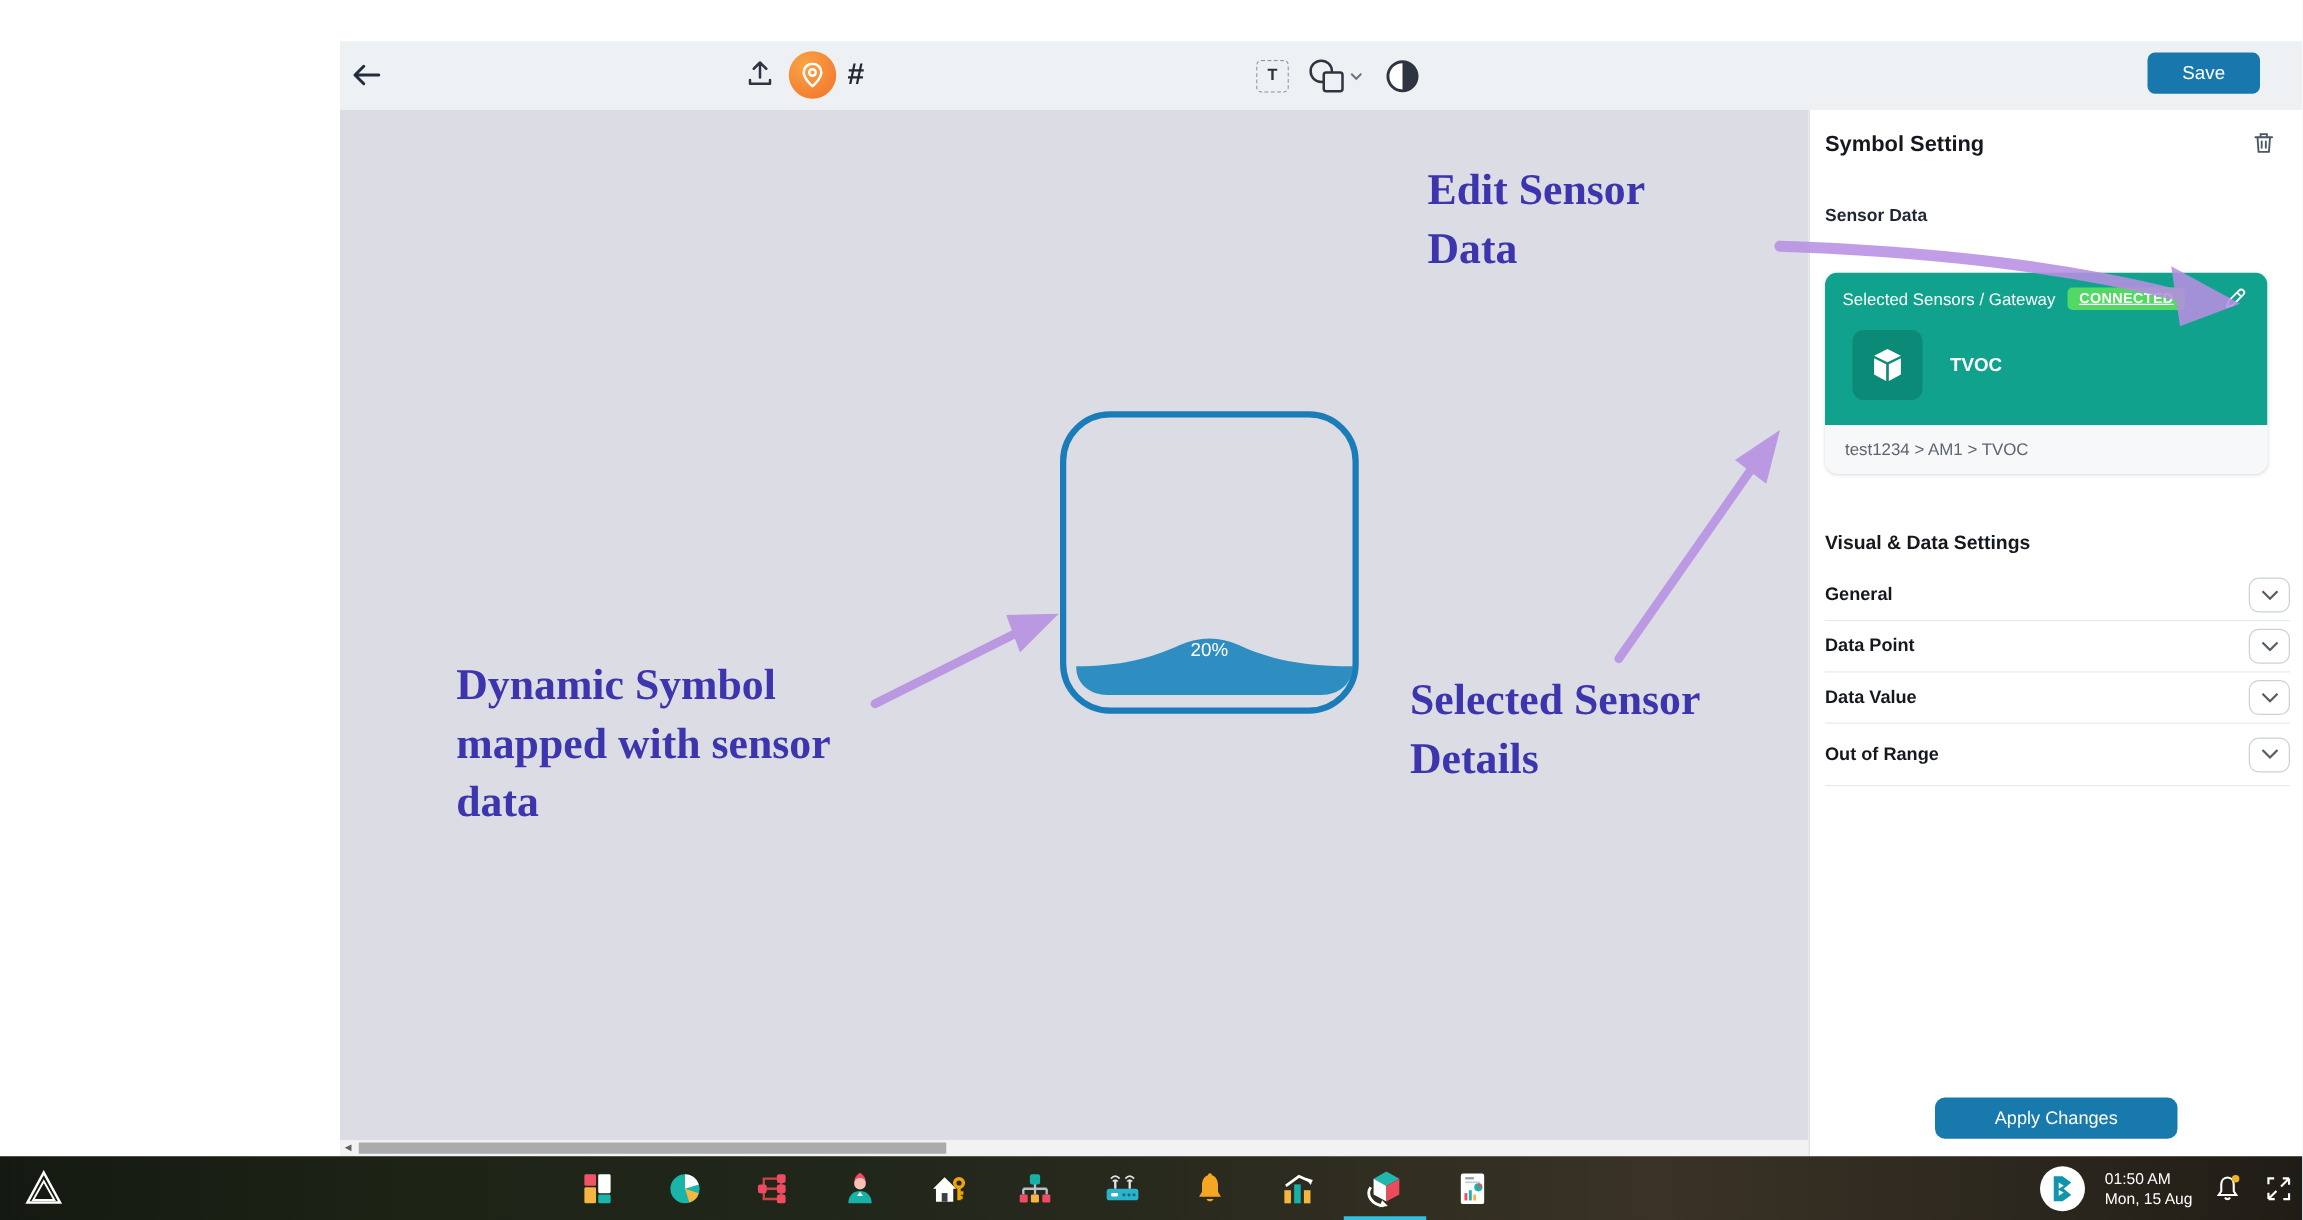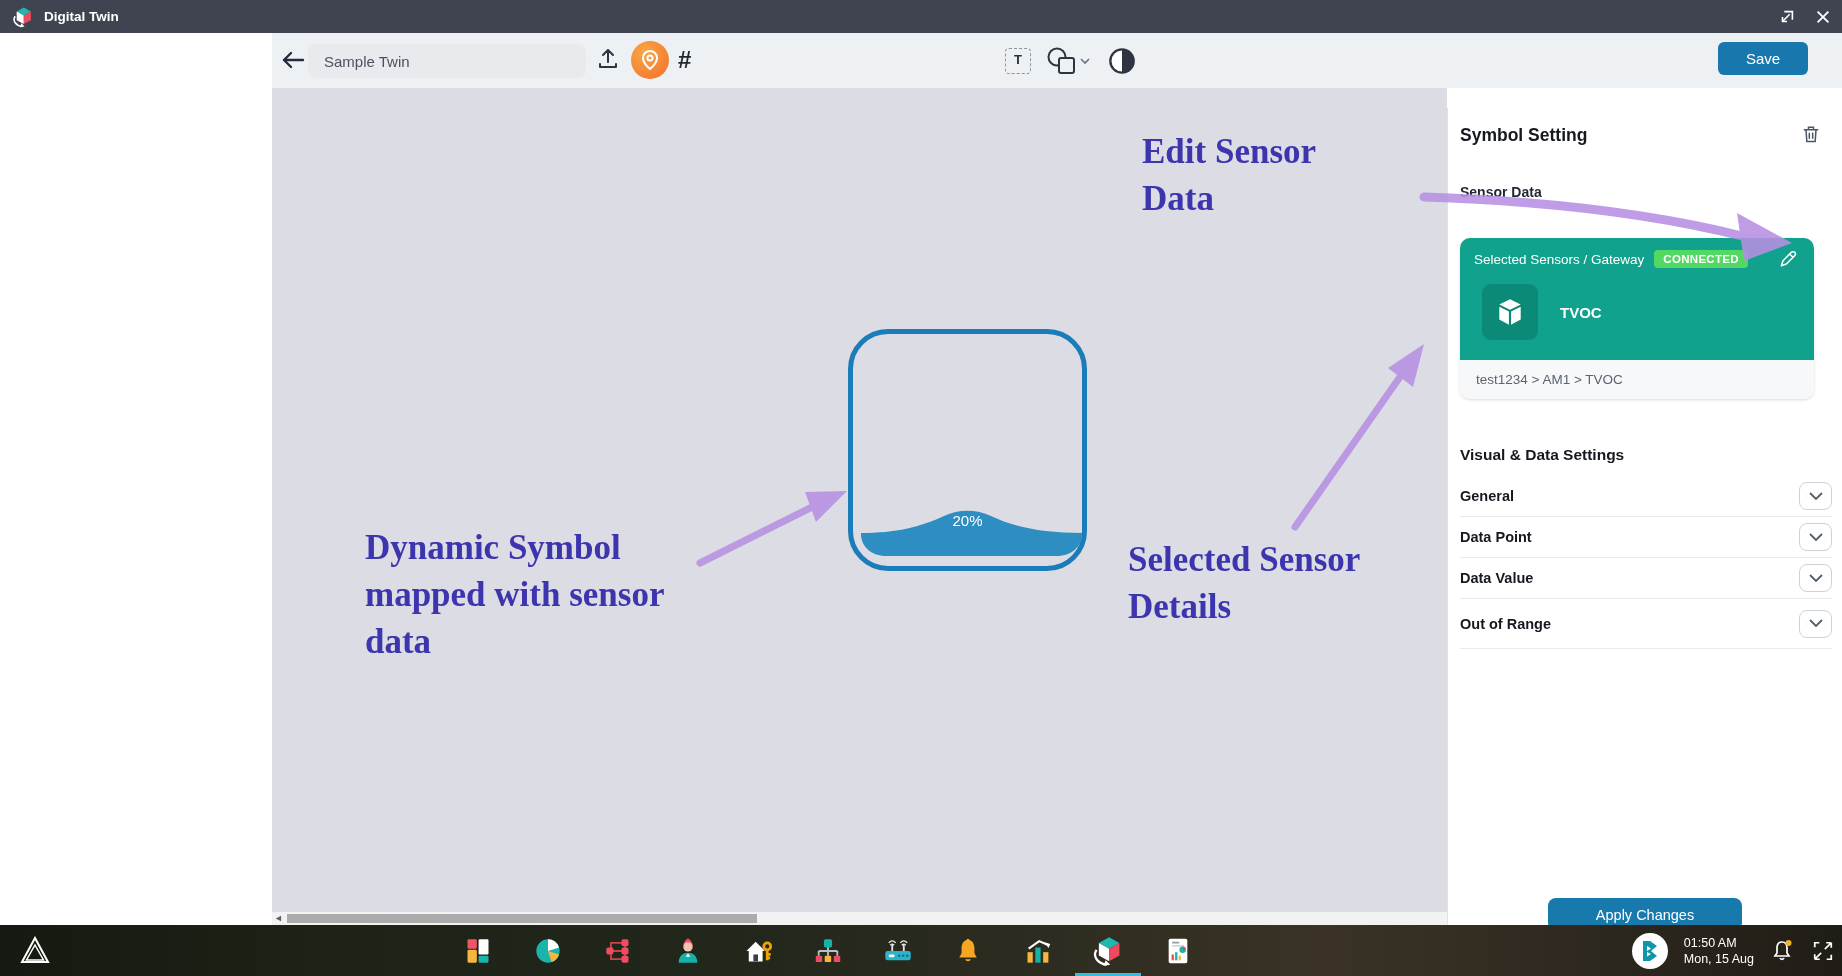--- a/index.html
+++ b/index.html
@@ -46,29 +46,29 @@
 
   .tank { position:absolute; left:576px; top:197px; width:239px; height:242px; border:5px solid #1a7cb8; border-radius:40px;margin-top:44px; }
   .tank-water { position:absolute; left:5px; right:5px; bottom:5px; height:62px; }
   .tank-level { position:absolute; left:0; right:0; top:178px; text-align:center; color:#fff; font-size:15px; }
 
   .hscrollbar { position:absolute; left:0; bottom:0; width:1175px; height:13px; background:#f2f2f2; }
   .hscroll-arrow { position:absolute; left:2px; top:1px; font-size:9px; color:#606060; }
   .hscroll-thumb { position:absolute; left:15px; top:2px; width:470px; height:9px; background:#ababab; }
 
   
-  .panel { position:absolute; left:1447px; top:88px; width:395px; height:837px; background:#fff; border-left:1px solid #dfe3e7;margin-top:20px; }
+  .panel { position:absolute; left:1447px; top:88px; width:395px; height:837px; background:#fff; border-left:1px solid #dfe3e7; }
   .panel-title { position:absolute; left:12px; top:17px; font-size:17.5px; font-weight:bold; color:#15191f; }
   .trash-btn { position:absolute; right:20px; top:16px; width:22px; height:22px; background:none; border:none; cursor:pointer; }
   .sensor-data-label { position:absolute; left:12px; top:76px; font-size:14px; font-weight:600; color:#1f2733; }
   .sensor-card { position:absolute; left:12px; top:130px; width:354px; border-radius:10px; overflow:hidden; box-shadow:0 1px 3px rgba(0,0,0,.15); }
   .sensor-card-main { background:#10a28d; height:122px; position:relative; }
   .sensor-card-header { display:flex; align-items:center; padding:12px 14px 0 14px; }
   .sensor-card-header .hdr-label { color:#fff; font-size:13.5px; }
-  .status-badge { margin-left:10px; background:#53d963; color:#fff; font-size:11.5px; font-weight:bold; border-radius:4px; padding:3px 9px; letter-spacing:.3px; }
+  .status-badge { margin-left:10px; background:#53d963; color:#fff; font-size:11.5px; font-weight:bold; border-radius:4px; padding:3px 9px; letter-spacing:.3px;text-decoration:underline; }
   .edit-pencil { position:absolute; right:14px; top:10px; width:24px; height:24px; background:none; border:none; cursor:pointer; }
   .sensor-tile { position:absolute; left:22px; top:46px; width:56px; height:56px; background:#0c8a78; border-radius:9px; display:flex; align-items:center; justify-content:center; }
   .sensor-name { position:absolute; left:100px; top:66px; color:#fff; font-size:15px; font-weight:bold; }
   .sensor-card-footer { background:#f7f8f9; padding:12px 16px; font-size:13.5px; color:#5b6470; }
   .settings-title { position:absolute; left:12px; top:338px; font-size:15.5px; font-weight:bold; color:#15191f; }
   .acc-rows { position:absolute; left:12px; top:368px; width:372px; }
   .acc-row { height:41px; display:flex; align-items:center; justify-content:space-between; border-bottom:1px solid #e7eaee; }
   .acc-label { font-size:14.5px; font-weight:bold; color:#15191f; }
   .acc-chevron { width:33px; height:28px; border:1px solid #ccd2d8; border-radius:8px; background:#fff; cursor:pointer; display:flex; align-items:center; justify-content:center; }
   .apply-btn { position:absolute; left:100px; top:790px; width:194px; height:33px; background:#1879ad; color:#fff; border:none; border-radius:8px; font-size:14.5px; cursor:pointer; font-family:inherit; }
@@ -87,49 +87,28 @@
   .tray-logo { width:36px; height:36px; background:#fff; border-radius:50%; display:flex; align-items:center; justify-content:center; }
   .tray-clock { color:#fff; font-size:12.5px; line-height:16px; }
   .tray-bell { position:relative; width:26px; height:26px; cursor:pointer; }
   .tray-expand { width:22px; height:22px; cursor:pointer; }
 </style>
 </head>
 <body>
 
 <div id="app">
 
-  <div class="titlebar">
-    <svg class="titlebar-logo" viewBox="0 0 28 28">
-      <polygon points="15,2 24,7 15,12 6,7" fill="#20b8ac"></polygon>
-      <polygon points="6,7 15,12 15,23 6,18" fill="#ffffff"></polygon>
-      <polygon points="24,7 15,12 15,23 24,18" fill="#ee4a5e"></polygon>
-      <path d="M4,13 A12,9 0 0 0 13,26" fill="none" stroke="#fff" stroke-width="2"></path>
-      <polygon points="10,27 16,26 12,22" fill="#fff"></polygon>
-    </svg>
-    <span class="titlebar-title">Digital Twin</span>
-    <div class="titlebar-right">
-      <svg class="tb-icon" viewBox="0 0 20 20">
-        <path d="M7,4 H16 V13" fill="none" stroke="#fff" stroke-width="1.8"></path>
-        <path d="M13,7 L5,15" stroke="#fff" stroke-width="1.8"></path>
-        <path d="M5,10 V15 H10" fill="none" stroke="#fff" stroke-width="1.8"></path>
-      </svg>
-      <svg class="tb-icon" viewBox="0 0 20 20">
-        <path d="M4,4 L16,16 M16,4 L4,16" stroke="#fff" stroke-width="2"></path>
-      </svg>
-    </div>
-  </div>
 
 
   <div class="toolbar">
     <button class="back-btn">
       <svg width="24" height="20" viewBox="0 0 24 20">
         <path d="M22,10 H3 M10,3 L3,10 L10,17" fill="none" stroke="#232c3d" stroke-width="2.4" stroke-linecap="round" stroke-linejoin="round"></path>
       </svg>
     </button>
-    <input class="twin-input" value="Sample Twin" style="">
     <button class="tool tool-upload">
       <svg width="24" height="24" viewBox="0 0 24 24">
         <path d="M12,15 V4 M7,8 L12,3 L17,8 M4,17 V20 H20 V17" fill="none" stroke="#2e3440" stroke-width="2" stroke-linecap="round" stroke-linejoin="round"></path>
       </svg>
     </button>
     <div class="tool tool-pin">
       <svg width="18" height="20" viewBox="0 0 18 20">
         <path d="M9,1 C5,1 2,4 2,8 C2,13 9,19 9,19 C9,19 16,13 16,8 C16,4 13,1 9,1 Z" fill="none" stroke="#fff" stroke-width="2"></path>
         <circle cx="9" cy="8" r="2.6" fill="none" stroke="#fff" stroke-width="2"></circle>
       </svg>

